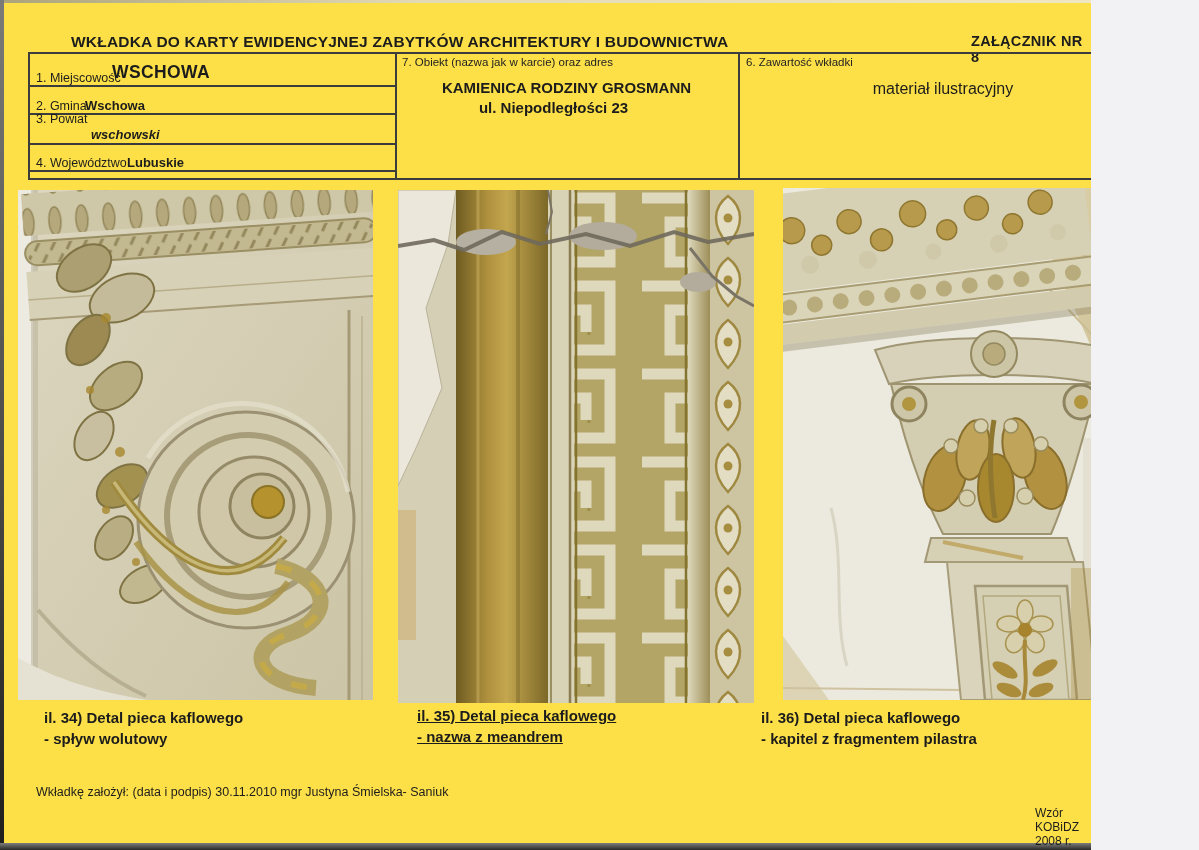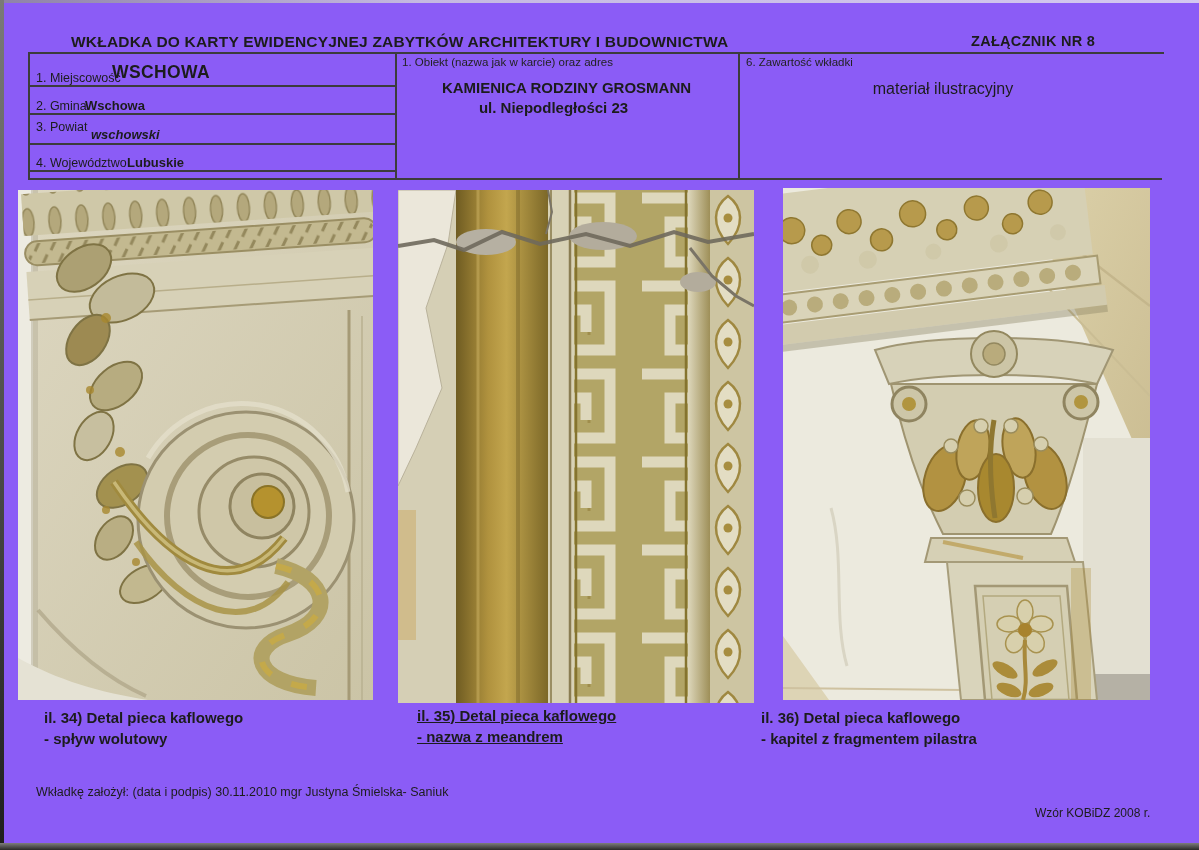--- a/index.html
+++ b/index.html
@@ -1,16 +1,16 @@
 <!DOCTYPE html>
 <html><head>
 <meta charset="utf-8">
 <style>
   html,body{margin:0;padding:0;background:#f2f2f4;}
-  .page{position:relative;width:1199px;height:850px;background:#8b5cf6;overflow:hidden;
+  .page{position:relative;width:1091px;height:850px;background:#fde047;overflow:hidden;
         font-family:"Liberation Sans","DejaVu Sans",sans-serif;color:#1c1c1c;}
   
   .edge-top{position:absolute;left:0;top:0;width:1199px;height:3px;
             background:linear-gradient(90deg,#8f8f8d,#d8d8da 35%,#ececee);opacity:.75;}
   .edge-left{position:absolute;left:0;top:0;width:4px;height:850px;
              background:linear-gradient(180deg,#7a7a78 0%,#4a4a48 55%,#1e1e1c 100%);}
   .edge-bottom{position:absolute;left:0;top:843px;width:1199px;height:7px;
                background:linear-gradient(180deg,#7d7d7b,#2a2a28);}
   
   .bline{position:absolute;background:#3c3c3c;height:2px;}
@@ -50,29 +50,29 @@
   <div class="bline" style="left:28px;top:178px;width:1134px;"></div>
 
   <div class="flabel" style="left:36px;top:71px;">1. Miejscowość</div>
   <div class="fvalue big" style="left:112px;top:62px;">WSCHOWA</div>
   <div class="bline thin" style="left:28px;top:85px;width:368px;"></div>
 
   <div class="flabel" style="left:36px;top:99px;">2. Gmina</div>
   <div class="fvalue" style="left:85px;top:98px;">Wschowa</div>
   <div class="bline thin" style="left:28px;top:113px;width:368px;"></div>
 
-  <div class="flabel" style="left:36px;top:120px;">3. Powiat</div>
+  <div class="flabel" style="left:36px;top:112px;">3. Powiat</div>
   <div class="fvalue" style="left:91px;top:127px;font-style:italic;">wschowski</div>
   <div class="bline thin" style="left:28px;top:143px;width:368px;"></div>
 
   <div class="flabel" style="left:36px;top:156px;">4. Województwo</div>
   <div class="fvalue" style="left:127px;top:155px;">Lubuskie</div>
   <div class="bline thin" style="left:28px;top:170px;width:368px;"></div>
 
-  <div class="flabel small" style="left:402px;top:56px;">1. Obiekt (nazwa jak w karcie) oraz adres</div>
+  <div class="flabel small" style="left:402px;top:56px;">7. Obiekt (nazwa jak w karcie) oraz adres</div>
   <div class="c5line" style="left:395px;top:79px;width:343px;">KAMIENICA RODZINY GROSMANN</div>
   <div class="c5line" style="left:382px;top:99px;width:343px;">ul. Niepodległości 23</div>
 
   <div class="flabel small" style="left:746px;top:56px;">6. Zawartość wkładki</div>
   <div class="c6value" style="left:738px;top:80px;width:410px;">materiał ilustracyjny</div>
 
   <figure class="photo" style="left:18px;top:190px;">
     <svg width="355" height="510" viewBox="0 0 355 510" xmlns="http://www.w3.org/2000/svg">
       <defs>
         <linearGradient id="p1bg" x1="0" y1="0" x2="1" y2="1">

